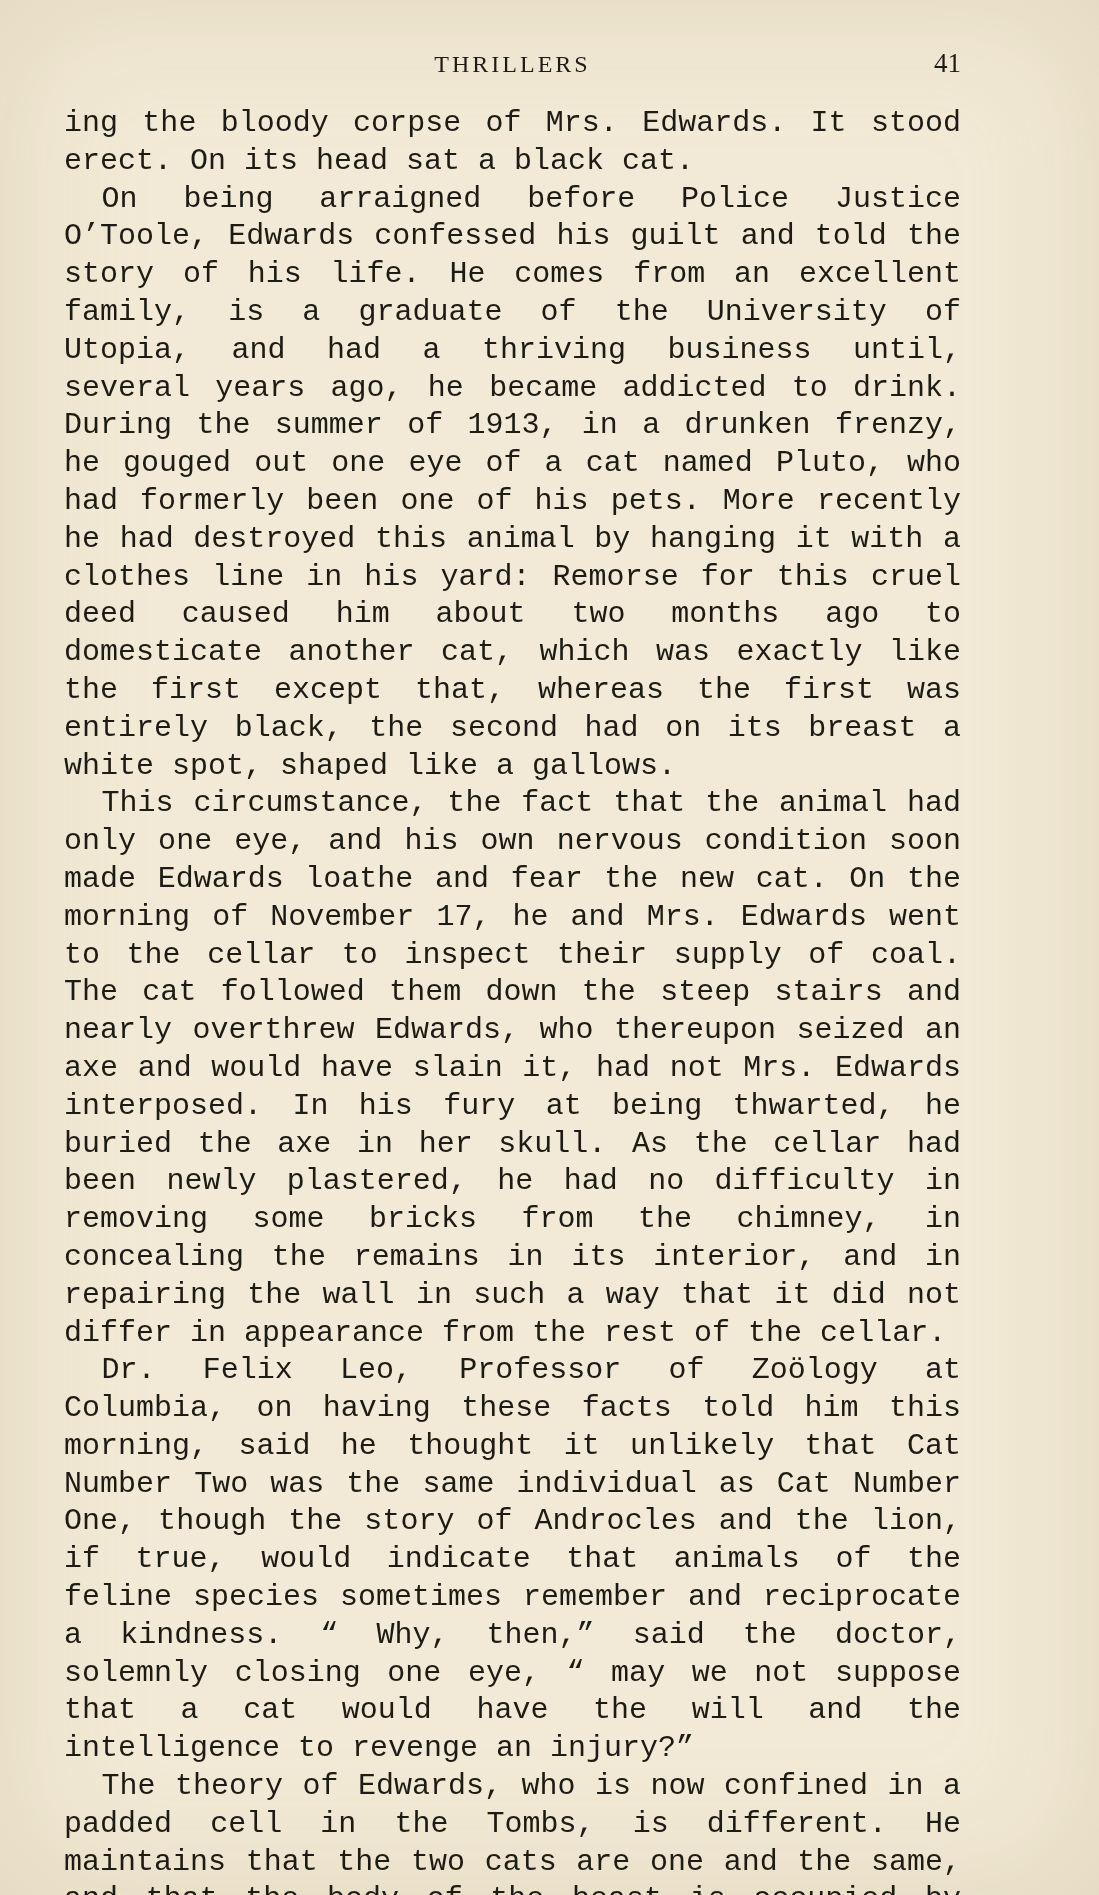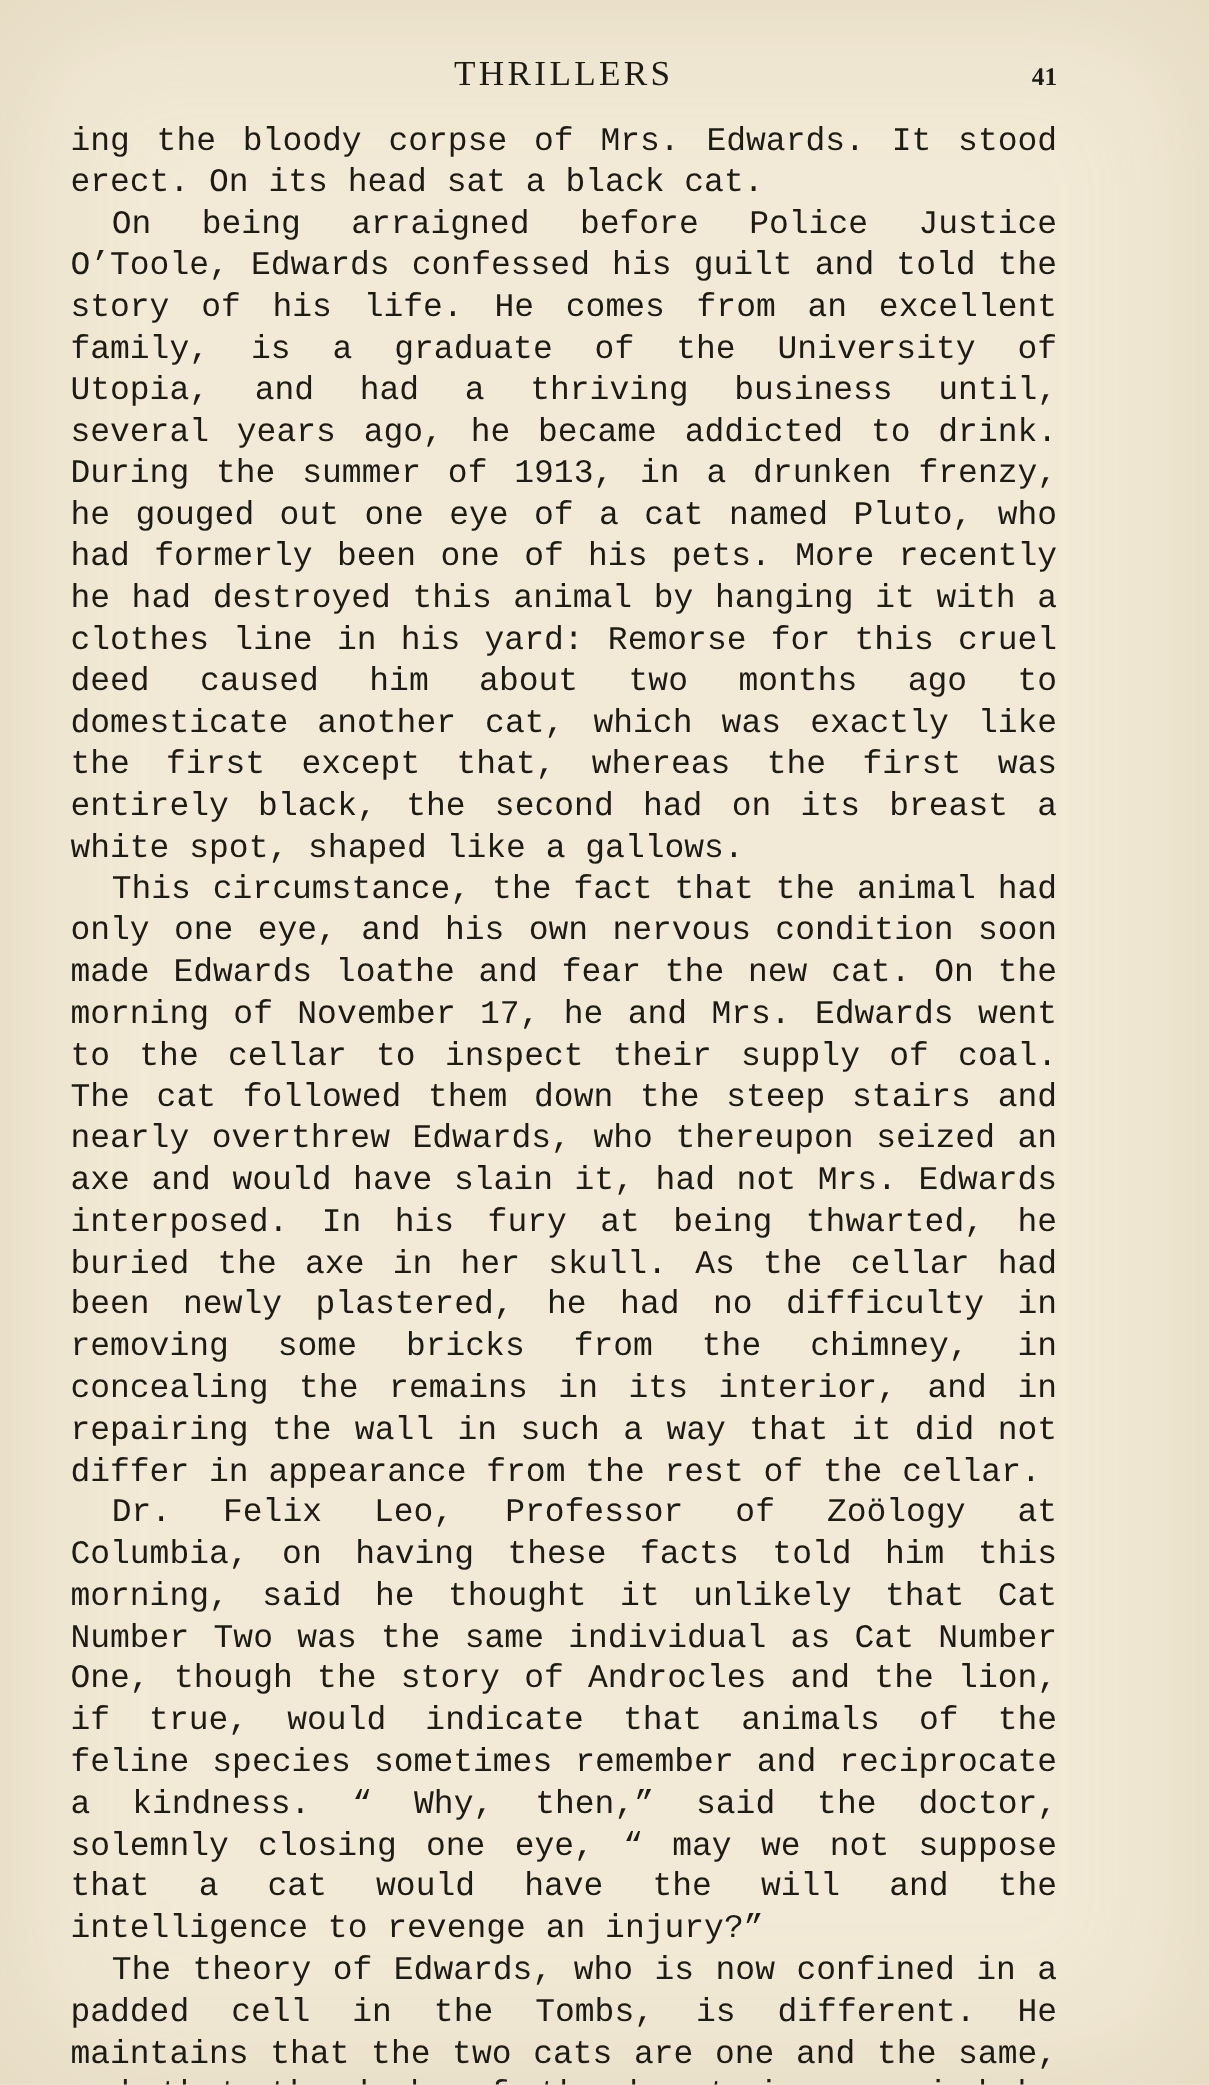--- a/index.html
+++ b/index.html
@@ -23,30 +23,29 @@
     box-shadow: inset 0 0 140px rgba(186, 165, 124, 0.28);
   }
   .running-head {
     display: grid;
     grid-template-columns: 1fr auto 1fr;
     align-items: baseline;
     margin-bottom: 26px;
   }
   .running-head .title {
     grid-column: 2;
-    font-size: 32px;
+    font-size: 24px;
     letter-spacing: 3px;
     font-weight: 500;
   }
   .running-head .page-num {
     grid-column: 3;
     justify-self: end;
-    font-size: 23px;
+    font-size: 27px;
     letter-spacing: 0;
-    font-weight: bold;
   }
   .text-block {
     font-size: 30px;
     line-height: 37.8px;
     text-align: justify;
     text-justify: inter-word;
   }
   .text-block p {
     margin: 0;
     text-indent: 1.25em;

